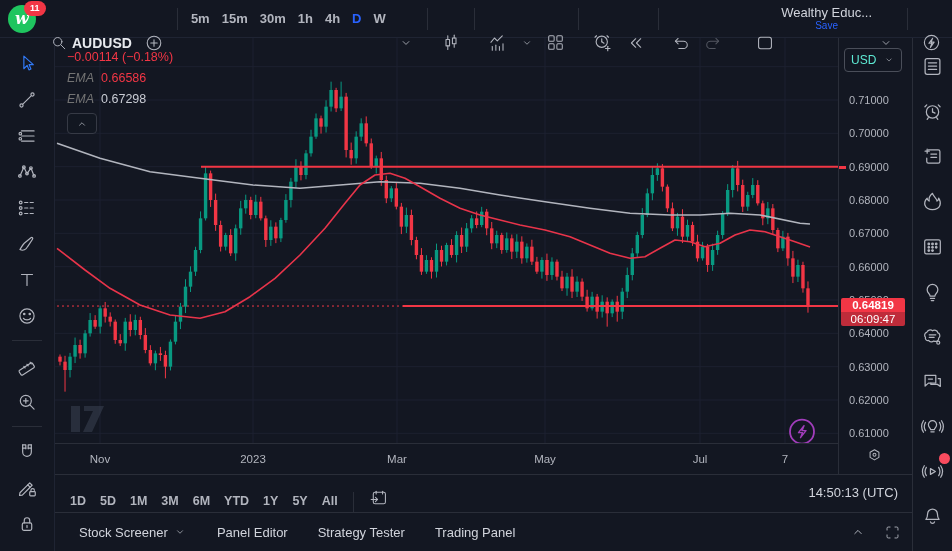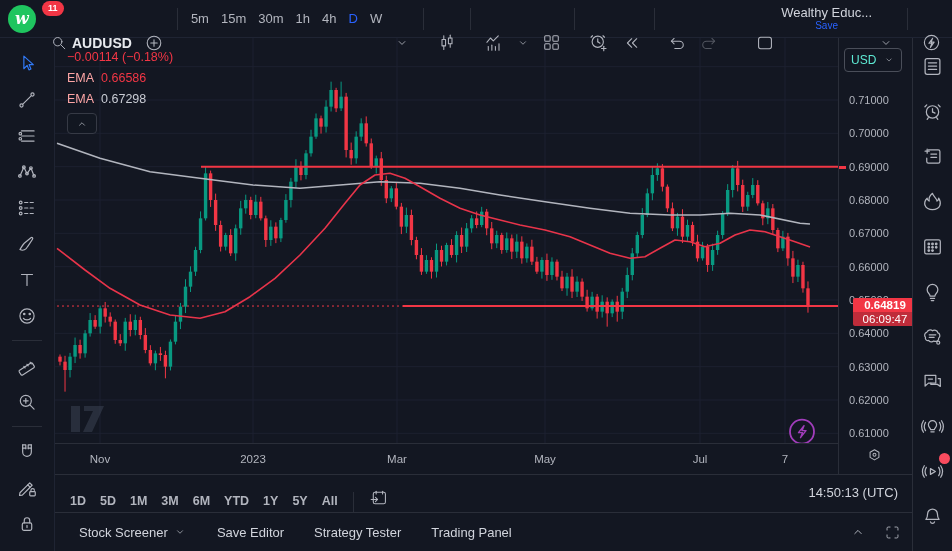--- a/index.html
+++ b/index.html
@@ -10,21 +10,21 @@
   
   #topbar { position:absolute; left:0; top:0; width:952px; height:38px;
     background:#131722; border-bottom:1px solid #1f2433; display:flex; align-items:center; z-index:30; }
   .tb-sep { width:1px; height:22px; background:#2a2e39; margin:0 7px; flex:none; }
   .tb-btn { display:flex; align-items:center; gap:4px; padding:4px 6px; border-radius:4px;
     cursor:pointer; flex:none;margin-top:48px; }
   #logo-wrap { position:relative; width:44px; height:38px; flex:none; }
   #logo { position:absolute; left:8px; top:5px; width:28px; height:28px; border-radius:50%;
     background:#1fc55f; color:#fff; font-family:"DejaVu Serif", serif; font-style:italic;
     font-weight:bold; font-size:16px; display:flex; align-items:center; justify-content:center; }
-  #logo-badge { position:absolute; left:42px; top:1px; min-width:17px; height:15px; border-radius:8px;
+  #logo-badge { position:absolute; left:24px; top:1px; min-width:17px; height:15px; border-radius:8px;
     background:#f23645; color:#fff; font-size:9px; font-weight:bold; display:flex;
     align-items:center; justify-content:center; padding:0 6px; }
   #symbol-name { font-weight:bold; font-size:14px; color:#e8eaee; }
   .tf { font-size:13px; color:#b2b5be; padding:4px 6px; border-radius:4px; cursor:pointer; flex:none; }
   .tf.active { color:#2962ff; }
   #layout-stack { display:flex; flex-direction:column; align-items:center; line-height:1.1; }
   #layout-name { font-size:13px; color:#d1d4dc; }
   #save-label { font-size:10px; color:#2962ff; }
   .dim { opacity:.4; }
   
@@ -46,31 +46,31 @@
   #main { position:absolute; left:55px; top:38px; width:857px; height:513px; }
   #plot-wrap { position:absolute; left:0; top:0; width:783px; height:405px; cursor:crosshair; }
   #price-axis { position:absolute; left:783px; top:0; width:74px; height:436px;
     border-left:1px solid #2a2e39; font-size:11px; color:#b2b5be; }
   .tick { position:absolute; left:10px; transform:translateY(-50%); }
   #usd-select { position:absolute; left:5px; top:10px; width:58px; height:24px;
     border:1px solid #4a4e59; border-radius:4px; display:flex; align-items:center;
     justify-content:space-between; padding:0 6px; font-size:12px; color:#5eead4; cursor:pointer; }
   #axis-res-tick { position:absolute; left:0; width:7px; height:3px; background:#f23645; }
   #last-price-label { position:absolute; left:2px; width:64px; border-radius:2px; overflow:hidden;
-    text-align:center; font-size:11.5px; font-weight:bold; color:#fff; z-index:5;margin-left:12px; }
+    text-align:center; font-size:11.5px; font-weight:bold; color:#fff; z-index:5; }
   #last-price-label .lp { background:#f23645; padding:1px 0; }
   #last-price-label .cd { background:#bf2c3a; padding:1px 0; font-weight:normal; }
   #axis-gear { position:absolute; left:26px; top:408px; cursor:pointer; }
   #time-axis { position:absolute; left:0; top:405px; width:783px; height:31px;
     border-top:1px solid #2a2e39; font-size:11.5px; color:#b2b5be; }
   #time-axis .tlabel { position:absolute; top:9px; transform:translateX(-50%); }
   
   #legend { position:absolute; left:12px; top:12px; font-size:12.5px; z-index:6; }
   #legend .row { margin-bottom:7px; display:flex; gap:7px; }
-  .red-t { color:#f23645; } .gray-t { color:#c9ccd4; } .w-t { color:#fca5a5; }
+  .red-t { color:#f23645; } .gray-t { color:#c9ccd4; } .w-t { color:#737373;font-style:italic; }
   #collapse-btn { width:30px; height:21px; border:1px solid #363a45; border-radius:4px;
     display:flex; align-items:center; justify-content:center; cursor:pointer; margin-top:3px;
     background:rgba(19,23,34,.6); }
   
   #range-bar { position:absolute; left:0; top:436px; width:857px; height:38px;
     border-top:1px solid #2a2e39; display:flex; align-items:flex-end; padding-left:8px; }
   .range-btn { font-size:12.5px; font-weight:bold; color:#b2b5be; padding:4px 7px;
     border-radius:4px; cursor:pointer; flex:none; }
   #range-sep { width:1px; height:20px; background:#2a2e39; margin:0 8px; }
   #clock { position:absolute; right:14px; top:10px; font-size:13px; color:#d1d4dc; }
@@ -103,21 +103,21 @@
   <div class="tb-btn">
       <span id="i-plus">
         <svg class="ic" viewBox="0 0 28 28" width="20" height="20">
           <circle cx="14" cy="14" r="9.5"></circle>
           <line x1="14" y1="9.5" x2="14" y2="18.5"></line>
           <line x1="9.5" y1="14" x2="18.5" y2="14"></line>
         </svg>
       </span>
     </div>
   <div class="tb-sep"></div>
-  <div id="tf-group" style="display:flex;align-items:center;">
+  <div id="tf-group" style="display:flex;align-items:center;font-weight:bold;">
       <div class="tf">5m</div>
       <div class="tf">15m</div>
       <div class="tf">30m</div>
       <div class="tf">1h</div>
       <div class="tf">4h</div>
       <div class="tf active">D</div>
       <div class="tf">W</div>
     </div>
   <div class="tb-btn">
       <span id="i-chev1">
@@ -847,21 +847,21 @@
 
   <div id="panel-bar">
     <div id="panel-items" style="display:flex;align-items:center;gap:10px;">
         <div class="panel-item">
           <span>Stock Screener</span>
           <svg class="ic" viewBox="0 0 28 28" width="14" height="14">
             <path d="M9 11.5 14 16.5 19 11.5"></path>
           </svg>
         </div>
         <div class="panel-item">
-          <span>Save Editor</span>
+          <span>Panel Editor</span>
         </div>
         <div class="panel-item">
           <span>Strategy Tester</span>
         </div>
         <div class="panel-item">
           <span>Trading Panel</span>
         </div>
       </div>
     <div id="panel-right">
       <div class="pr-btn">

